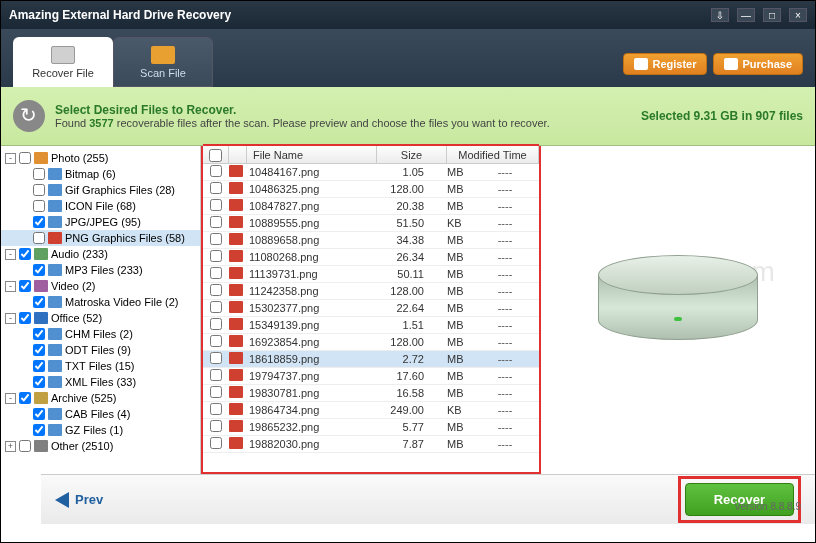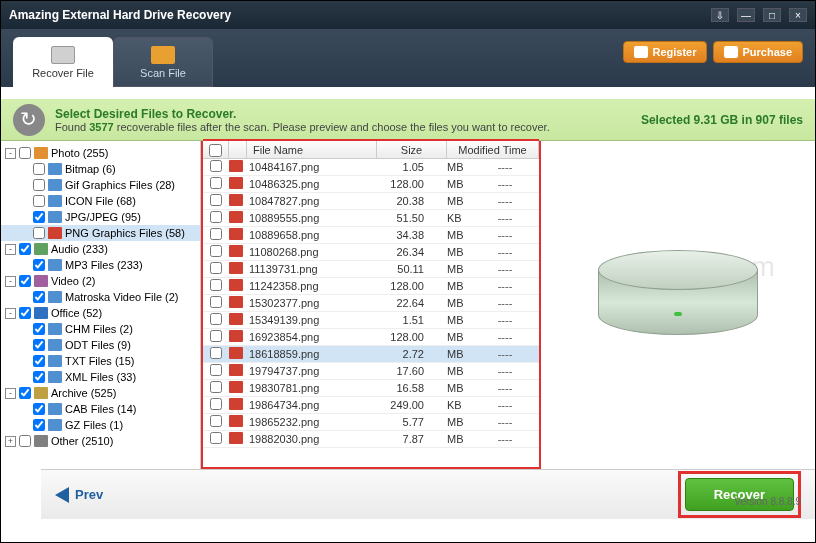--- a/index.html
+++ b/index.html
@@ -9,25 +9,25 @@
 .titlebar .title { font-size: 12px; font-weight: bold; flex: 1; }
 .titlebar .controls { display: flex; gap: 8px; }
 .titlebar .ctrl { width: 18px; height: 14px; background: #3a4855; border: 1px solid #556; display: flex; align-items: center; justify-content: center; font-size: 10px; cursor: pointer; }
 
 .toolbar { background: linear-gradient(#3a4a5a, #2a3a4a); height: 58px; display: flex; align-items: center; padding: 0 12px; position: relative; }
 .tab { width: 100px; height: 50px; margin-top: 8px; border-radius: 6px 6px 0 0; display: flex; flex-direction: column; align-items: center; justify-content: center; font-size: 11px; cursor: pointer; }
 .tab.inactive { background: linear-gradient(#4a5a6a, #3a4a5a); color: #cde; border: 1px solid #556; margin-right: 6px; }
 .tab.active { background: #fff; color: #333; }
 .tab .ticon { width: 24px; height: 18px; background: #e8a030; border-radius: 2px; margin-bottom: 3px; position: relative; }
 .tab.active .ticon { background: #d0d0d0; border: 1px solid #999; }
-.top-buttons { position: absolute; right: 12px; top: 12px; display: flex; gap: 6px; }
+.top-buttons { position: absolute; right: 12px; top: 24px; display: flex; gap: 6px; }
 .top-btn { background: linear-gradient(#f0a030, #e08020); border: 1px solid #c07010; border-radius: 4px; color: #fff; font-size: 11px; font-weight: bold; padding: 4px 10px; display: flex; align-items: center; gap: 4px; cursor: pointer; }
 .top-btn .bicon { width: 14px; height: 12px; background: #fff; border-radius: 2px; }
 
-.info-bar { background: linear-gradient(#d4f0b0, #c8e8a0); height: 42px; display: flex; align-items: center; padding: 0 12px; border-bottom: 1px solid #a0c080; margin-top: 12px; }
+.info-bar { background: linear-gradient(#d4f0b0, #c8e8a0); height: 59px; display: flex; align-items: center; padding: 0 12px; border-bottom: 1px solid #a0c080; }
 .info-icon { width: 32px; height: 32px; background: #888; border-radius: 50%; margin-right: 10px; position: relative; }
 .info-icon::after { content: "↻"; position: absolute; color: #fff; font-size: 20px; left: 7px; top: 3px; }
 .info-text { flex: 1; }
 .info-text .t1 { color: #2a7a2a; font-size: 12px; font-weight: bold; }
 .info-text .t2 { color: #444; font-size: 11px; }
 .info-text .t2 b { color: #2a7a2a; }
 .info-right { color: #2a7a2a; font-size: 12px; font-weight: bold; }
 
 .main { display: flex; height: 328px; background: #fff; }
 .tree { width: 200px; border-right: 1px solid #ccc; overflow-y: auto; font-size: 11px; padding: 4px 0; }
@@ -224,21 +224,21 @@
       <div class="tree-item l0">
         <span class="tree-toggle">-</span>
         <input type="checkbox" class="tree-cb" checked="" style="">
         <span class="tree-icon ico-archive"></span>
         <span>Archive (525)</span>
       </div>
       <div class="tree-item l1">
         <span style="width:14px;display:inline-block"></span>
         <input type="checkbox" class="tree-cb" checked="" style="">
         <span class="tree-icon ico-file"></span>
-        <span>CAB Files (14)</span>
+        <span>CAB Files (4)</span>
       </div>
       <div class="tree-item l1">
         <span style="width:14px;display:inline-block"></span>
         <input type="checkbox" class="tree-cb" checked="" style="">
         <span class="tree-icon ico-file"></span>
         <span>GZ Files (1)</span>
       </div>
       <div class="tree-item l0">
         <span class="tree-toggle">+</span>
         <input type="checkbox" class="tree-cb" style="">

